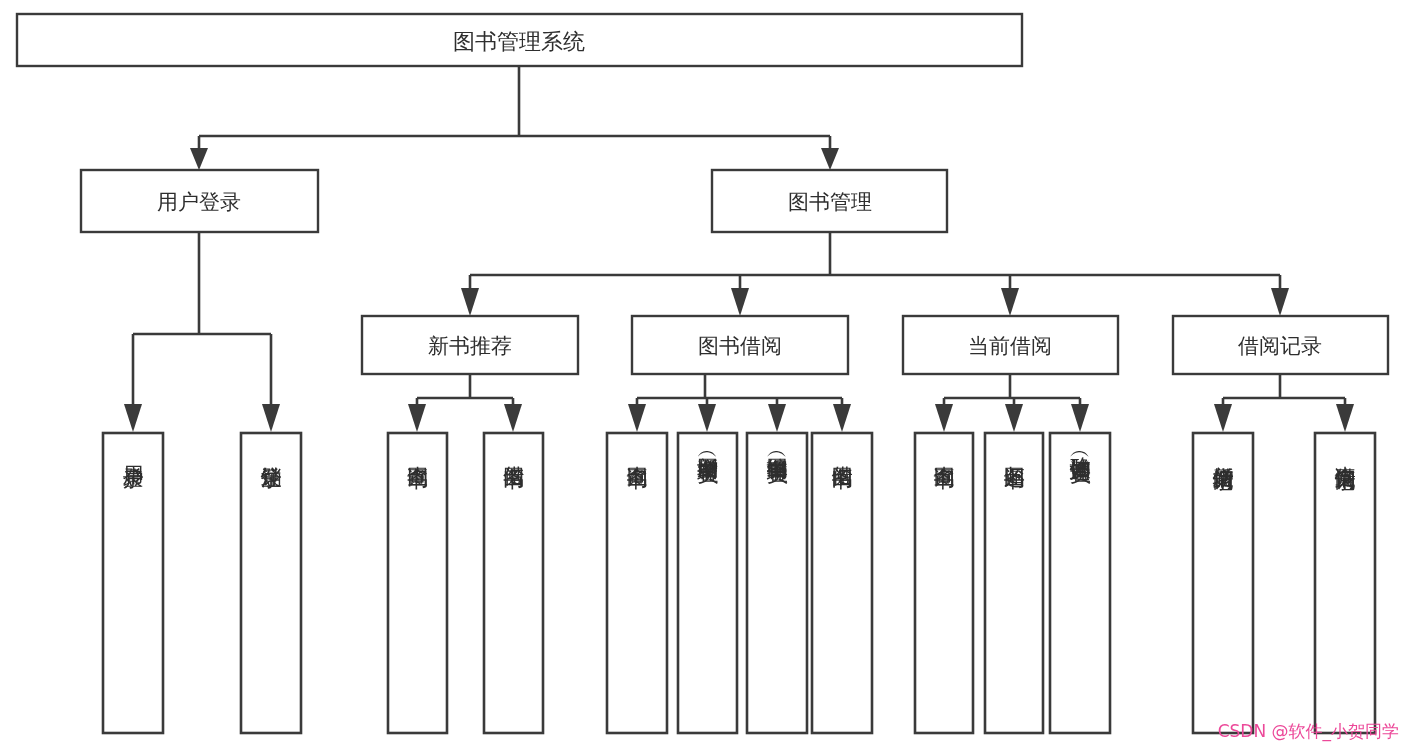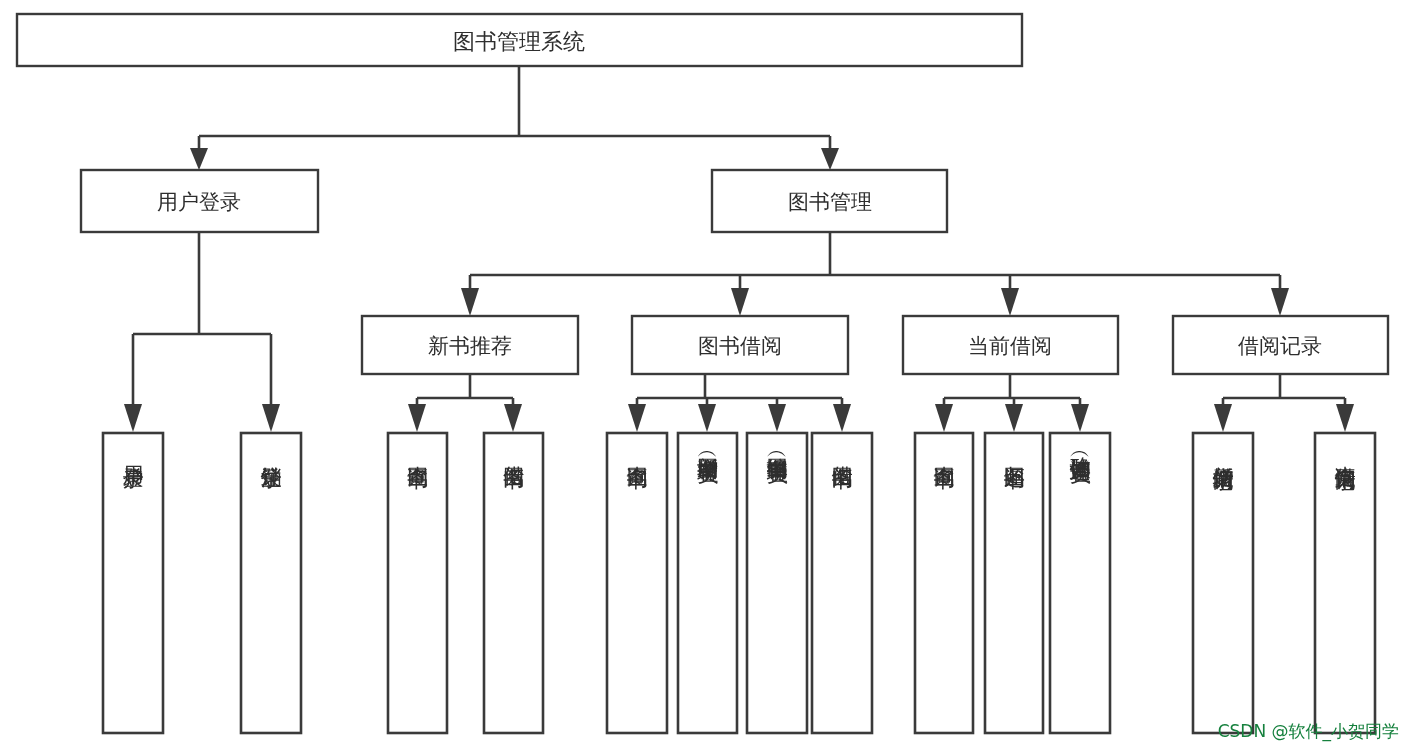--- a/index.html
+++ b/index.html
@@ -75,21 +75,21 @@
     color: #2e2e2e;
     letter-spacing: 1px;
     white-space: nowrap;
   }
   .watermark {
     position: absolute;
     right: 6px;
     bottom: 4px;
     font-family: "DejaVu Sans", "Liberation Sans", sans-serif;
     font-size: 17px;
-    color: #15803d;
+    color: #ec4899;
     white-space: nowrap;
     pointer-events: none;
     margin-top: 24px;
   }
 </style>
 </head>
 <body>
 
 <div id="diagram-root">
 

